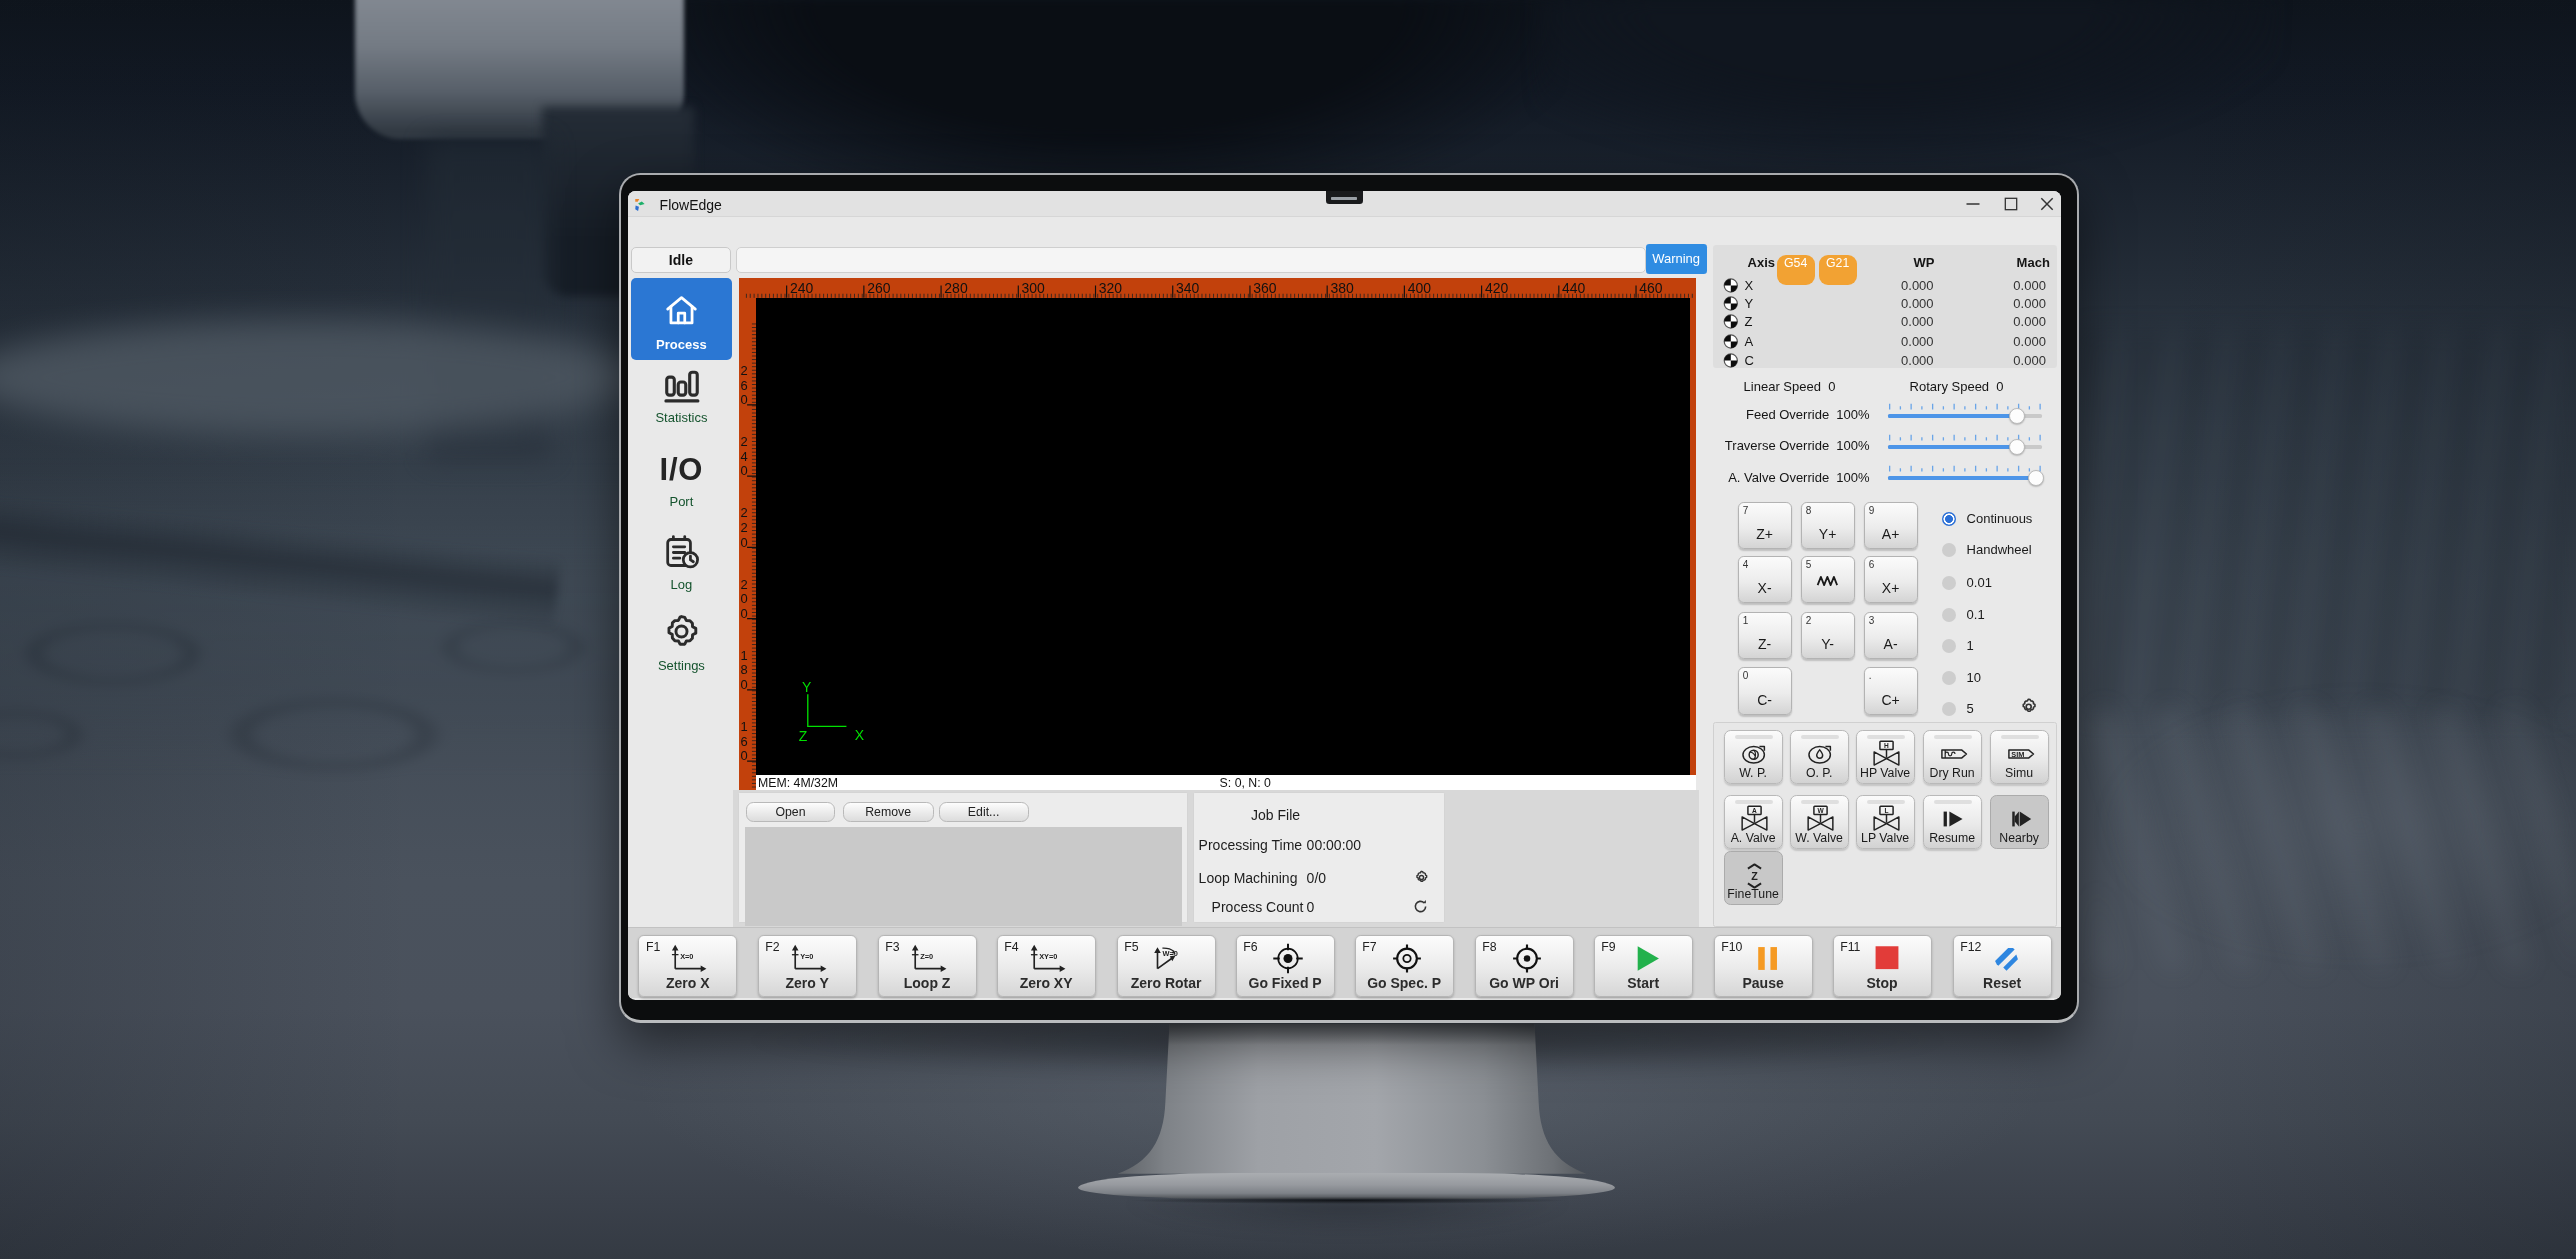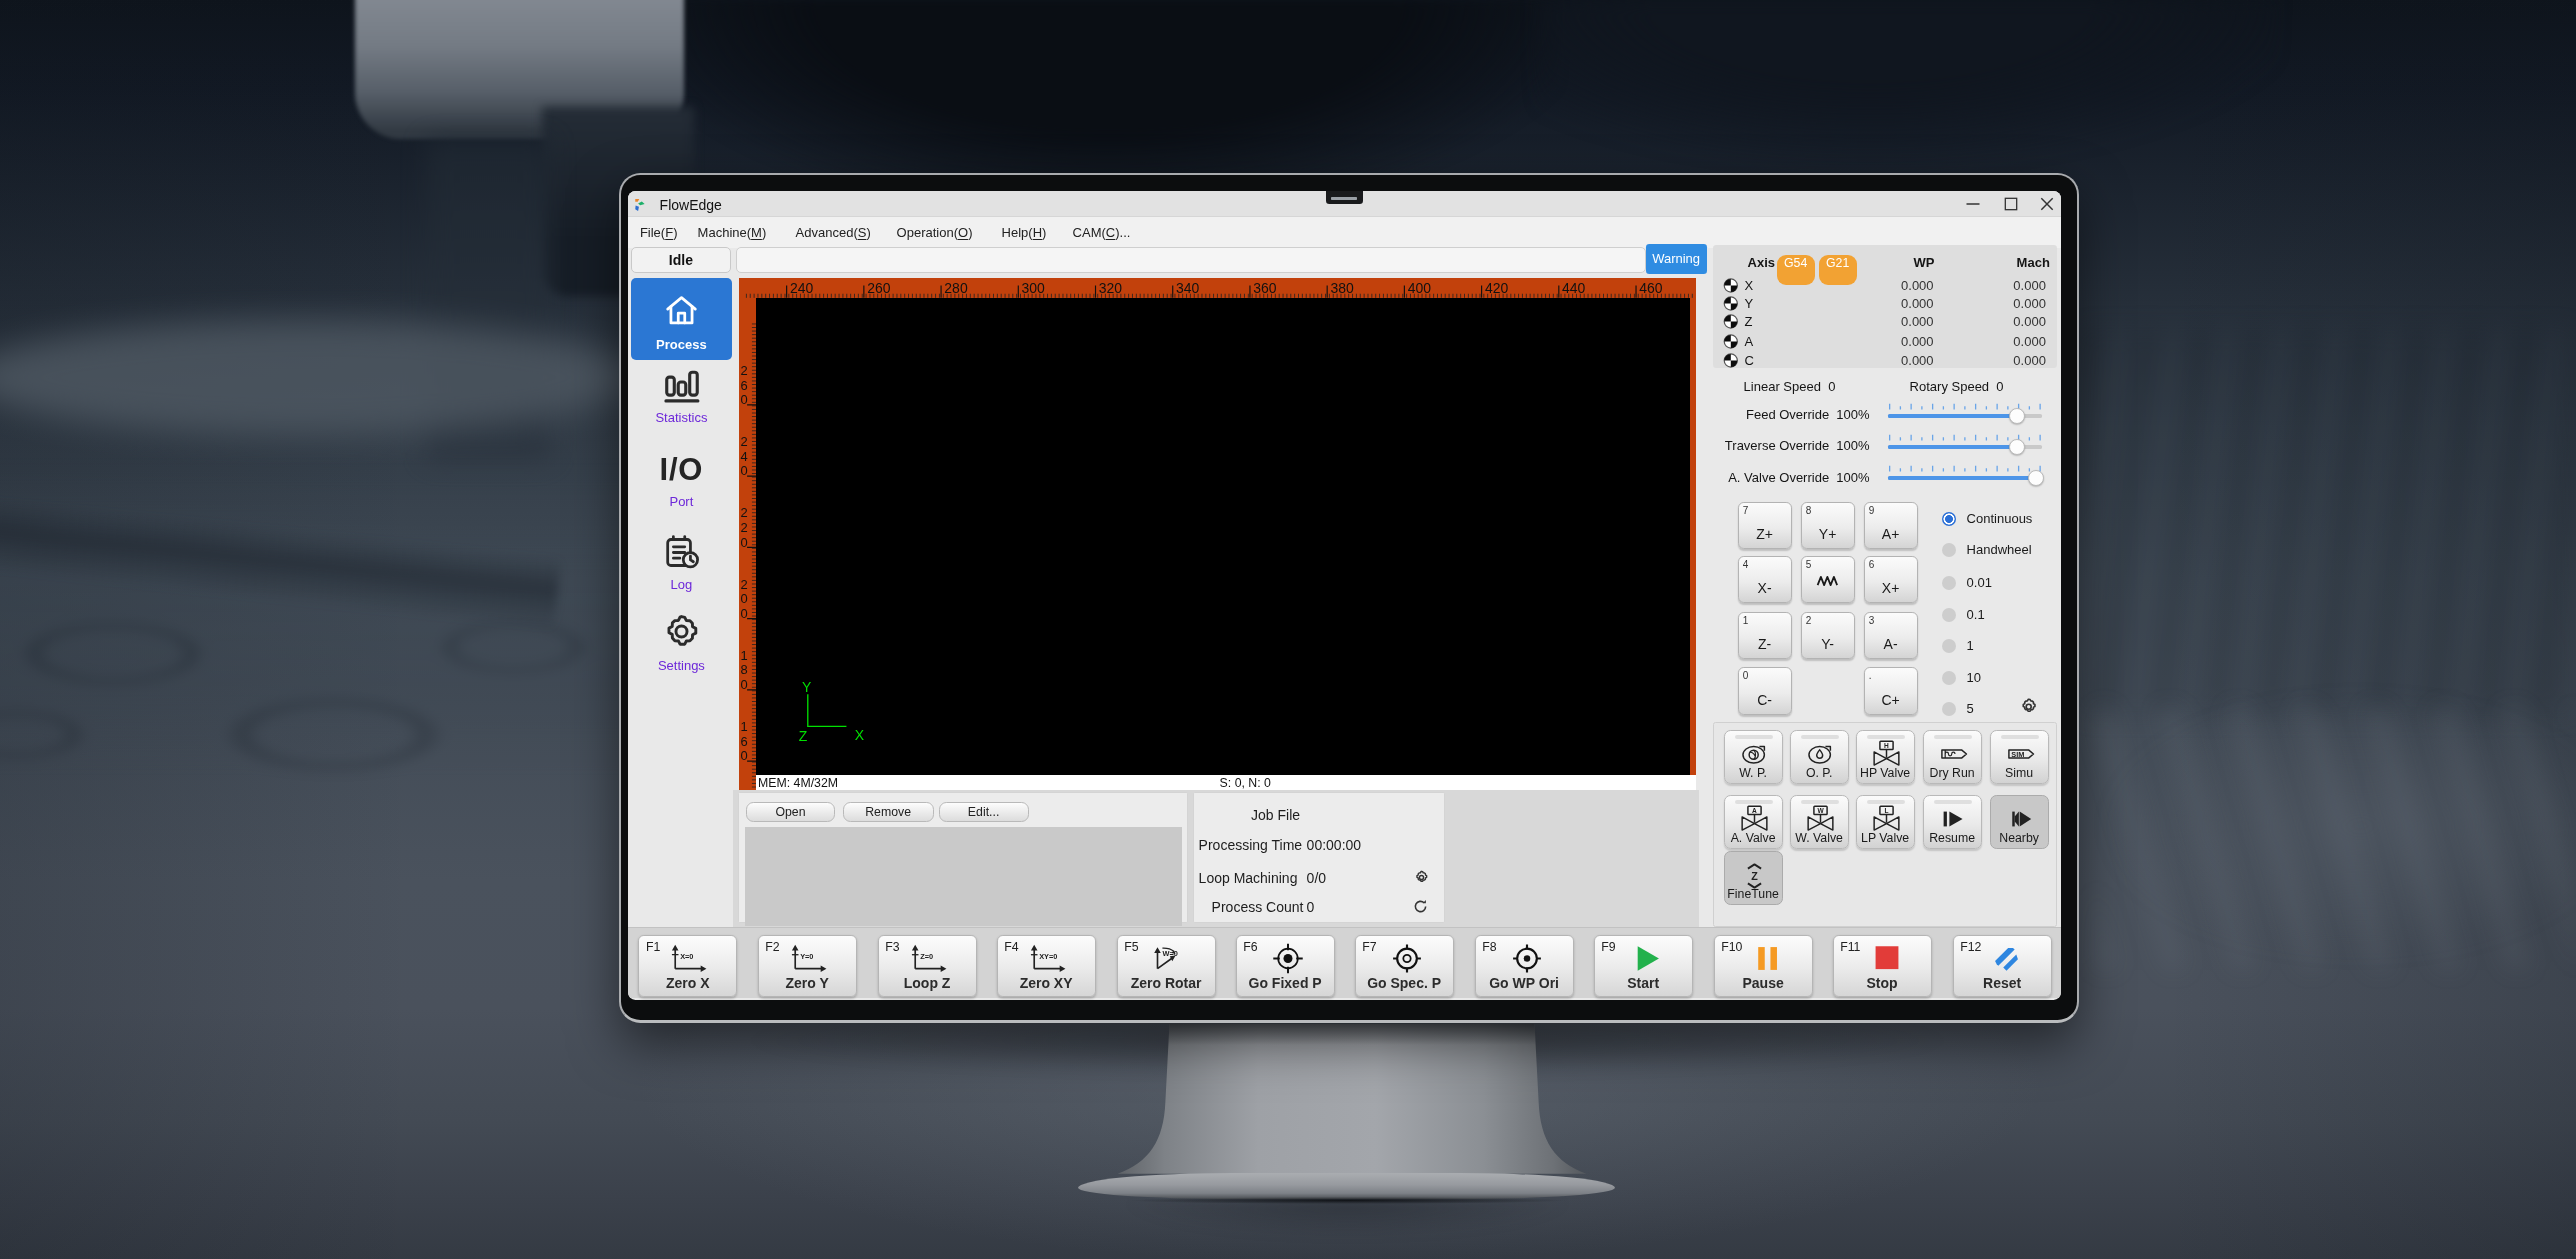--- a/index.html
+++ b/index.html
@@ -42,21 +42,21 @@
 .menubar span{position:absolute;top:7.4px}
 .menubar u{text-underline-offset:1.6px}
 .idle{left:3.3px;top:56px;width:100px;height:25.5px;background:#f2f2f2;border:0.8px solid #c9c9c9;border-radius:5px;font-size:14px;font-weight:bold;color:#111;text-align:center;line-height:24px}
 .statusbox{left:108px;top:56px;width:910px;height:25.5px;background:#f5f5f5;border:0.8px solid #cfcfcf;border-radius:5px}
 .warnbtn{left:1018px;top:53px;width:61px;height:30px;background:#2f8ce2;border-radius:3.3px;color:#fff;font-size:13px;text-align:center;line-height:30px}
 
 
 .navproc{left:3.3px;top:87px;width:101px;height:82px;background:#2b77d3;border-radius:5px;color:#fff;text-align:center}
 .navproc .lbl{position:absolute;left:0;bottom:8.2px;width:100%;font-size:13px;font-weight:bold}
 .navitem{left:3.3px;width:101px;text-align:center;color:#2a2a2a}
-.navitem .lbl{font-size:13px;color:#6d28d9}
+.navitem .lbl{font-size:13px;color:#14532d}
 
 
 .cwrap{left:111px;top:87px;width:957px;height:512px;background:#c2410c}
 .cblack{position:absolute;left:17px;top:20px;width:934px;height:477px;background:#000}
 .memrow{position:absolute;left:0;top:497px;width:957px;height:15px;background:#fff;font-size:12.3px;color:#111}
 
 
 .botarea{left:105px;top:599px;width:966px;height:137px;background:#d8d8d8}
 .filepanel{left:110px;top:601px;width:450px;height:131px;background:#ececec;border:0.8px solid #d4d4d4;border-radius:1.6px}
 .fbtn{position:absolute;top:9px;height:20px;background:linear-gradient(180deg,#fdfdfd,#ececec 50%,#dcdcdc);border:0.8px solid #b9b9b9;border-radius:7.4px;font-size:12.3px;color:#222;text-align:center;line-height:18px}
@@ -154,28 +154,20 @@
 <svg class="wctl" style="left:1364px" viewBox="0 0 46 32">
           <rect x="16" y="9" width="14" height="14" fill="none" stroke="#333" stroke-width="1.6"></rect>
         </svg>
 <svg class="wctl" style="left:1400px" viewBox="0 0 46 32">
           <path d="M16 9l14 14M30 9L16 23" stroke="#333" stroke-width="1.8"></path>
         </svg>
 <div style="position:absolute;left:698px;top:0;width:37px;height:12.3px;background:#191a1c;border-radius:0 0 3.3px 3.3px">
 <div style="position:absolute;left:5.8px;top:5.8px;width:25.5px;height:2.5px;background:#9aa0a6;border-radius:0.8px"></div>
         </div>
 </div>
-<div class="abs menubar">
-        <span style="left:12.3px">File(<u>F</u>)</span>
-        <span style="left:70px">Machine(<u>M</u>)</span>
-        <span style="left:168px">Advanced(<u>S</u>)</span>
-        <span style="left:269px">Operation(<u>O</u>)</span>
-        <span style="left:374px">Help(<u>H</u>)</span>
-        <span style="left:445px">CAM(<u>C</u>)...</span>
-      </div>
 <div class="abs idle">Idle</div>
       <div class="abs statusbox"></div>
       <div class="abs warnbtn">Warning</div>
 <div class="abs navproc">
 <svg style="position:absolute;left:31px;top:14px" width="39" height="39" viewBox="0 0 24 24" fill="none" stroke="#fff" stroke-width="1.7" stroke-linejoin="round" stroke-linecap="round">
 <path d="M3.5 10.5L12 3.5l8.5 7"></path>
           <path d="M5.5 9v10h13V9"></path>
           <path d="M10 19v-6h4v6"></path>
         </svg>
 <div class="lbl">Process</div>

